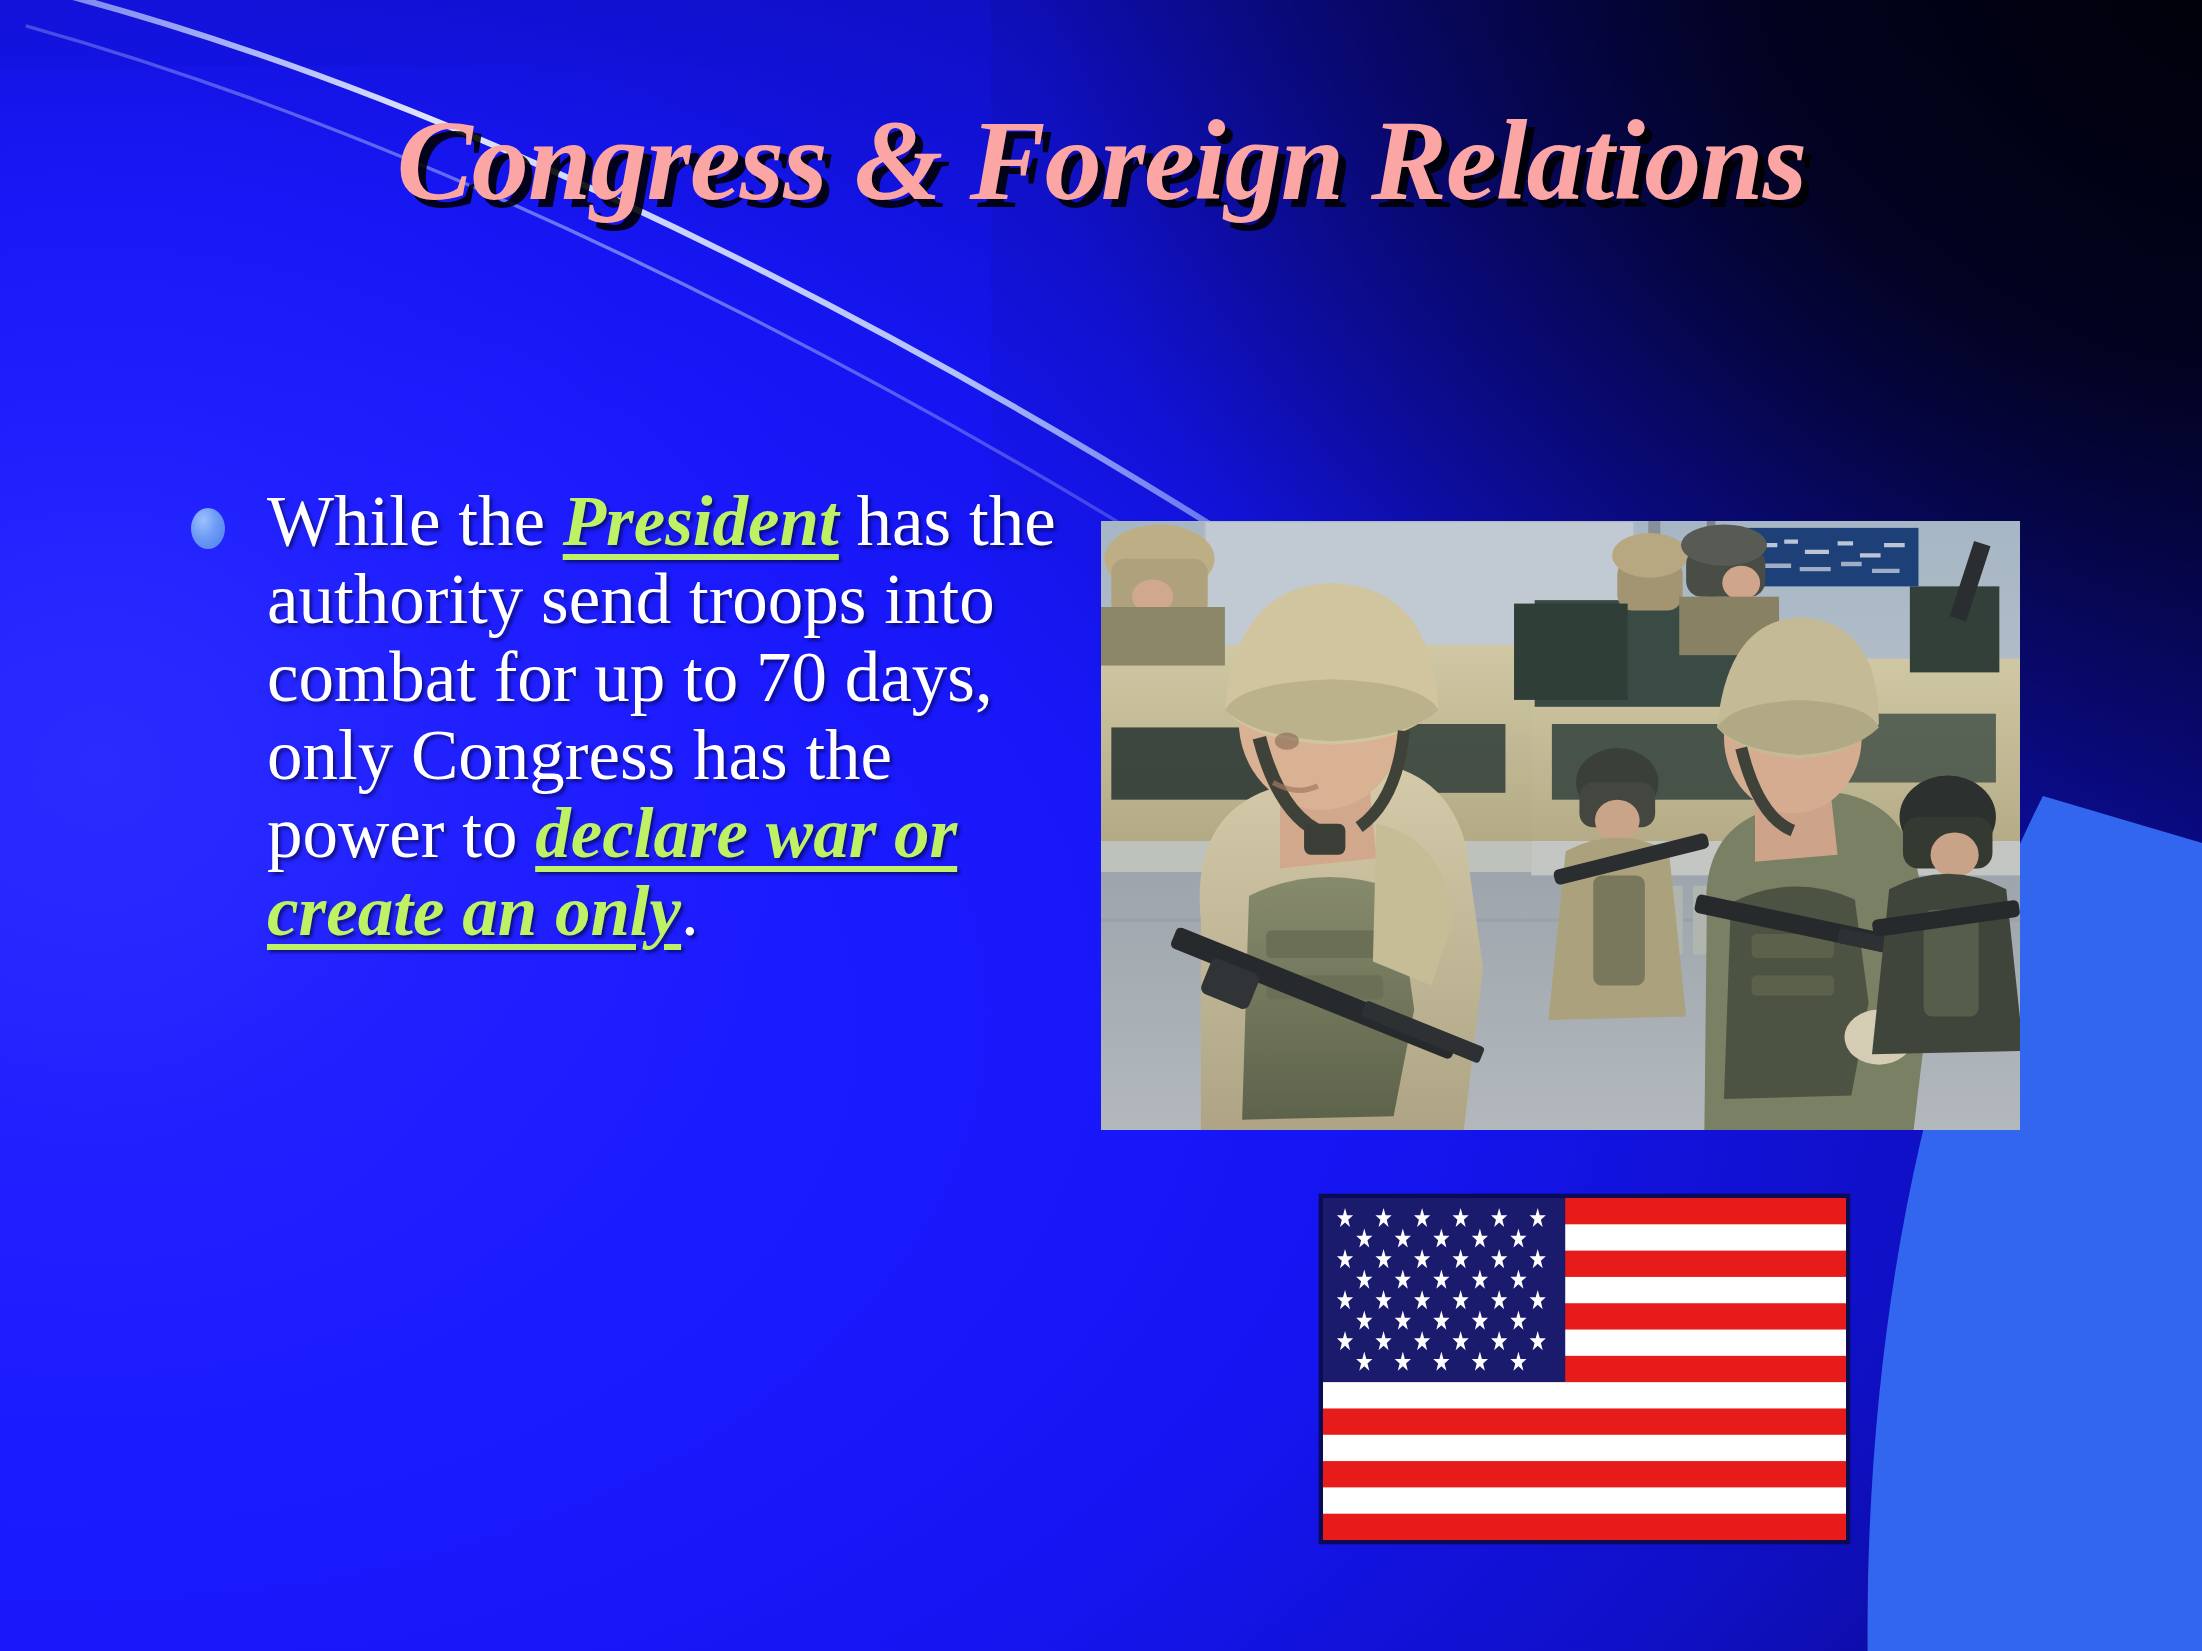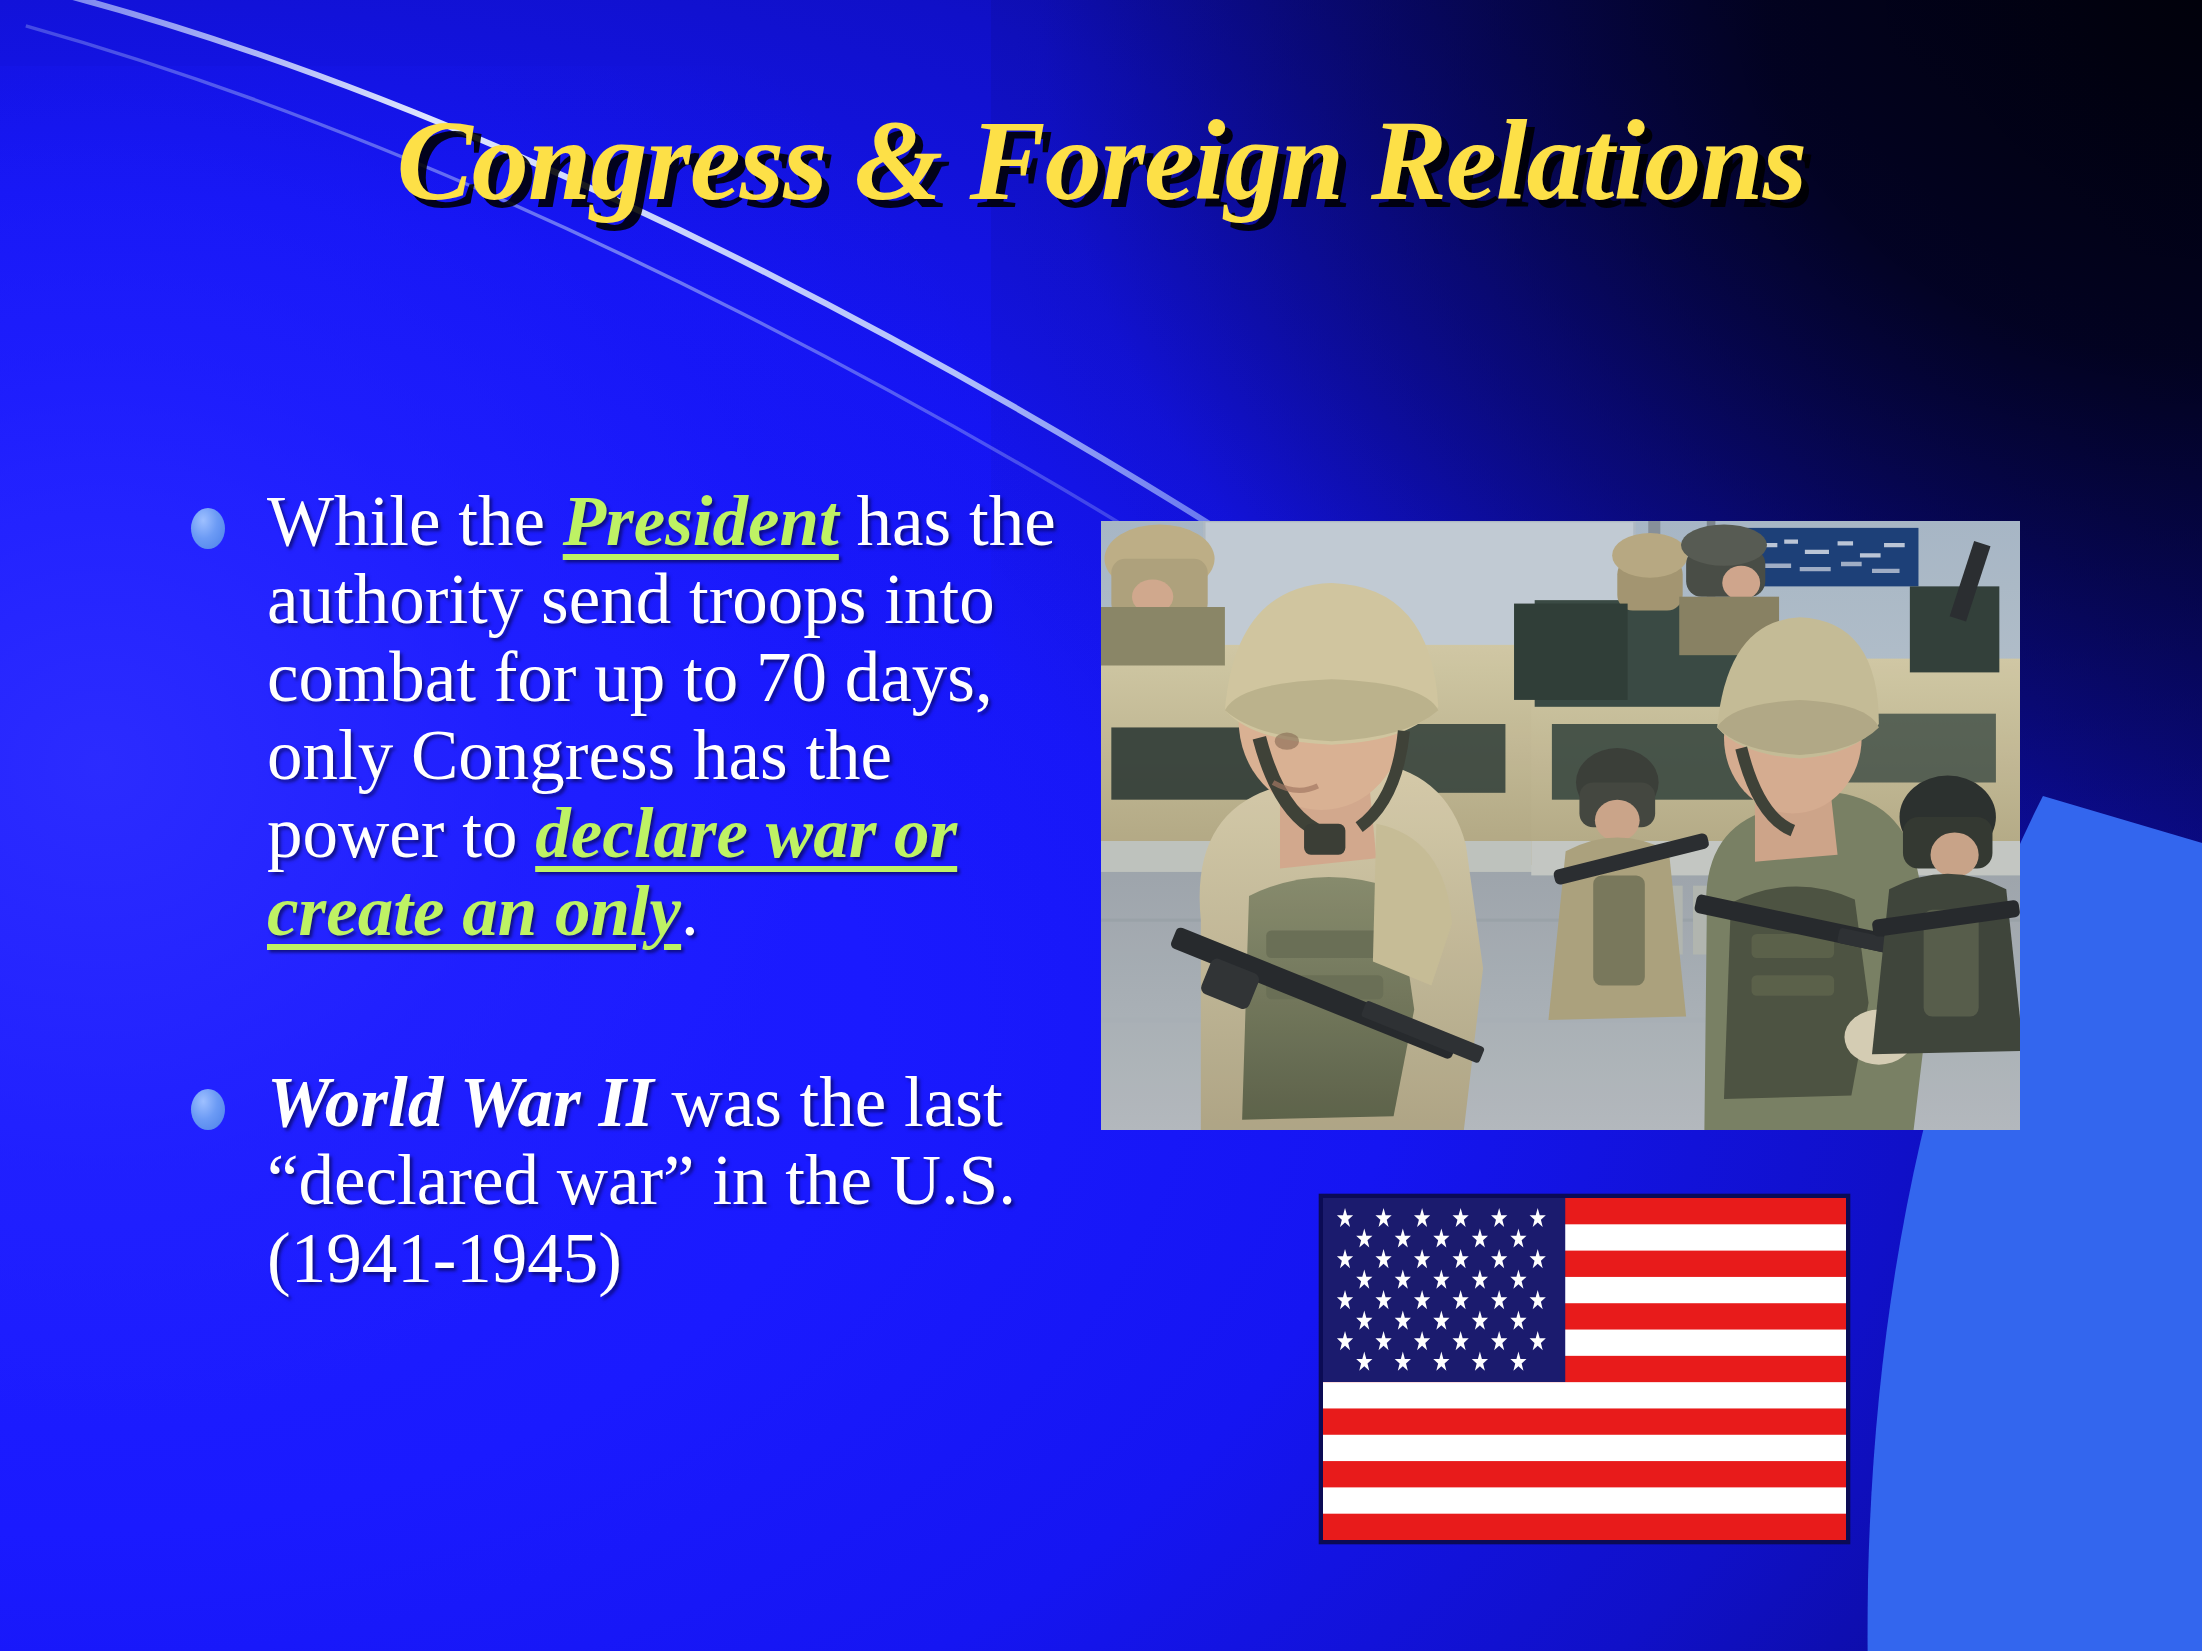--- a/index.html
+++ b/index.html
@@ -73,21 +73,21 @@
   
   #title {
     position: absolute;
     left: 0; right: 0;
     top: 102px;
     text-align: center;
     font-size: 114px;
     line-height: 1.04;
     font-weight: bold;
     font-style: italic;
-    color: #fde047;
+    color: #fca5a5;
     letter-spacing: -0.9px;
     text-shadow: 7.7px 7.7px 0 rgba(0,0,0,0.88);
     white-space: nowrap;
   }
 
   
   #content {
     position: absolute;
     left: 0; top: 482px;
     width: 1093px;
@@ -207,24 +207,20 @@
 
   <div id="title">Congress &amp; Foreign Relations</div>
 
   <div id="content">
 
     <div class="bullet-row">
       <span class="bullet-dot"></span>
       <span class="bullet-text"><span>While the </span><span class="hl">President</span><span> has the authority send troops into combat for up to 70 days, only Congress has the power to </span><span class="hl">declare war or create an only</span><span>.</span></span>
     </div>
 
-    <div class="bullet-row">
-      <span class="bullet-dot"></span>
-      <span class="bullet-text"><span class="wbi">World War II</span><span> was the last “declared war” in the U.S. (1941-1945)</span></span>
-    </div>
 
   </div>
 
   <div id="photo">
     <svg viewBox="0 0 534 354" preserveAspectRatio="none">
       <defs>
         <linearGradient id="sky" x1="0" y1="0" x2="0" y2="1">
           <stop offset="0%" stop-color="#aebdcb"></stop>
           <stop offset="100%" stop-color="#c3cdd6"></stop>
         </linearGradient>

